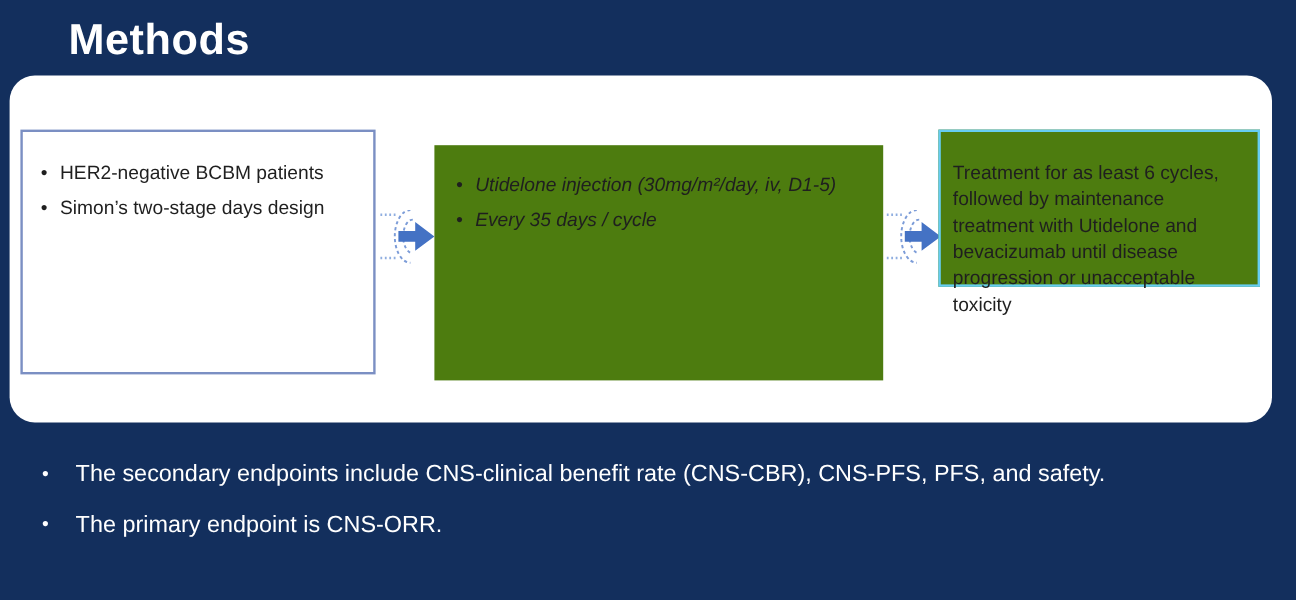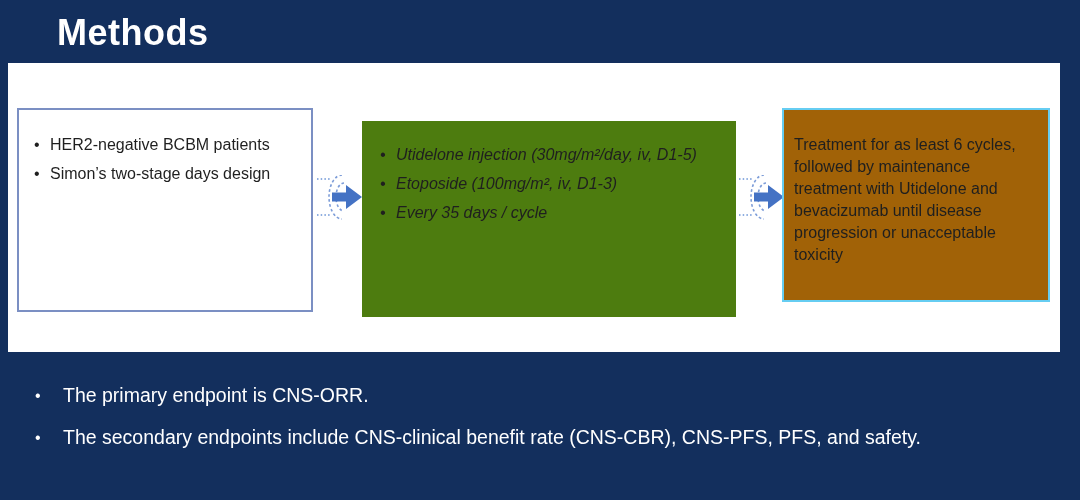--- a/index.html
+++ b/index.html
@@ -9,36 +9,37 @@
     font-family:"Liberation Sans","DejaVu Sans",sans-serif;
   }
   .title{
     position:absolute;left:57px;top:12px;margin:0;
     font-size:36px;line-height:42px;font-weight:bold;color:#FFFFFF;
     letter-spacing:0.5px;
   }
   .panel{
     position:absolute;left:8px;top:63px;width:1052px;height:289px;
     background:#FFFFFF;
+    border-radius:21px;
   }
   .box{position:absolute;box-sizing:border-box;}
   .patients-box{
     left:9px;top:45px;width:296px;height:204px;
     border:2px solid #7B8FC3;background:#FFFFFF;
     padding:24px 6px 0 10px;
   }
   .regimen-box{
     left:354px;top:58px;width:374px;height:196px;
     background:#4d7c0f;border:none;
     padding:23px 4px 0 13px;
     font-style:italic;
   }
   .treatment-box{
-    left:774px;top:45px;width:268px;height:194px;
-    border:2px solid #66CDF2;background:#a16207;
+    left:774px;top:45px;width:268px;height:131px;
+    border:2px solid #66CDF2;background:#4d7c0f;
     padding:24px 8px 0 10px;
   }
   .blist{list-style:none;margin:0;padding:0;font-size:16px;color:#1F1F1F;}
   .blist li{position:relative;padding-left:21px;line-height:21px;margin-bottom:8px;}
   .blist li::before{content:"\2022";position:absolute;left:5px;top:0;}
   .rtext{margin:0;font-size:16px;line-height:22px;color:#1F1F1F;}
   .arrow{position:absolute;width:48px;height:50px;}
   .arrow1{left:308px;top:112px;}
   .arrow2{left:730px;top:112px;}
   .endpoints{
@@ -68,37 +69,36 @@
       <line x1="1" y1="4" x2="14" y2="4" stroke="#8FAEE0" stroke-width="2" stroke-dasharray="1.5 2.2"></line>
       <line x1="1" y1="40" x2="14" y2="40" stroke="#8FAEE0" stroke-width="2" stroke-dasharray="1.5 2.2"></line>
       <path d="M26 0 A13 22 0 1 0 26 44" fill="none" stroke="#7C9CD8" stroke-width="1.6" stroke-dasharray="2.6 2.4"></path>
       <path d="M28 8 A8 14 0 1 0 28 36" fill="none" stroke="#7C9CD8" stroke-width="1.6" stroke-dasharray="2.6 2.4"></path>
       <path d="M16 17.5 H30 V10 L46 22 L30 34 V26.5 H16 Z" fill="#4472C4"></path>
     </svg>
 
     <div class="box regimen-box">
       <ul class="blist">
           <li><span>Utidelone injection (30mg/m²/day, iv, D1-5)</span></li>
-          <li><span>Etoposide (100mg/m², iv, D1-3)</span></li>
           <li><span>Every 35 days / cycle</span></li>
         </ul>
     </div>
 
     <svg class="arrow arrow2" viewBox="0 0 48 50" xmlns="http://www.w3.org/2000/svg">
       <line x1="1" y1="4" x2="14" y2="4" stroke="#8FAEE0" stroke-width="2" stroke-dasharray="1.5 2.2"></line>
       <line x1="1" y1="40" x2="14" y2="40" stroke="#8FAEE0" stroke-width="2" stroke-dasharray="1.5 2.2"></line>
       <path d="M26 0 A13 22 0 1 0 26 44" fill="none" stroke="#7C9CD8" stroke-width="1.6" stroke-dasharray="2.6 2.4"></path>
       <path d="M28 8 A8 14 0 1 0 28 36" fill="none" stroke="#7C9CD8" stroke-width="1.6" stroke-dasharray="2.6 2.4"></path>
       <path d="M16 17.5 H30 V10 L46 22 L30 34 V26.5 H16 Z" fill="#4472C4"></path>
     </svg>
 
     <div class="box treatment-box">
       <p class="rtext">Treatment for as least 6 cycles, followed by maintenance treatment with Utidelone and bevacizumab until disease progression or unacceptable toxicity</p>
     </div>
 
   </div>
 
   <ul class="endpoints">
+      <li><span>The secondary endpoints include CNS-clinical benefit rate (CNS-CBR), CNS-PFS, PFS, and safety.</span></li>
       <li><span>The primary endpoint is CNS-ORR.</span></li>
-      <li><span>The secondary endpoints include CNS-clinical benefit rate (CNS-CBR), CNS-PFS, PFS, and safety.</span></li>
     </ul>
 
 </div>
 
 </body></html>

